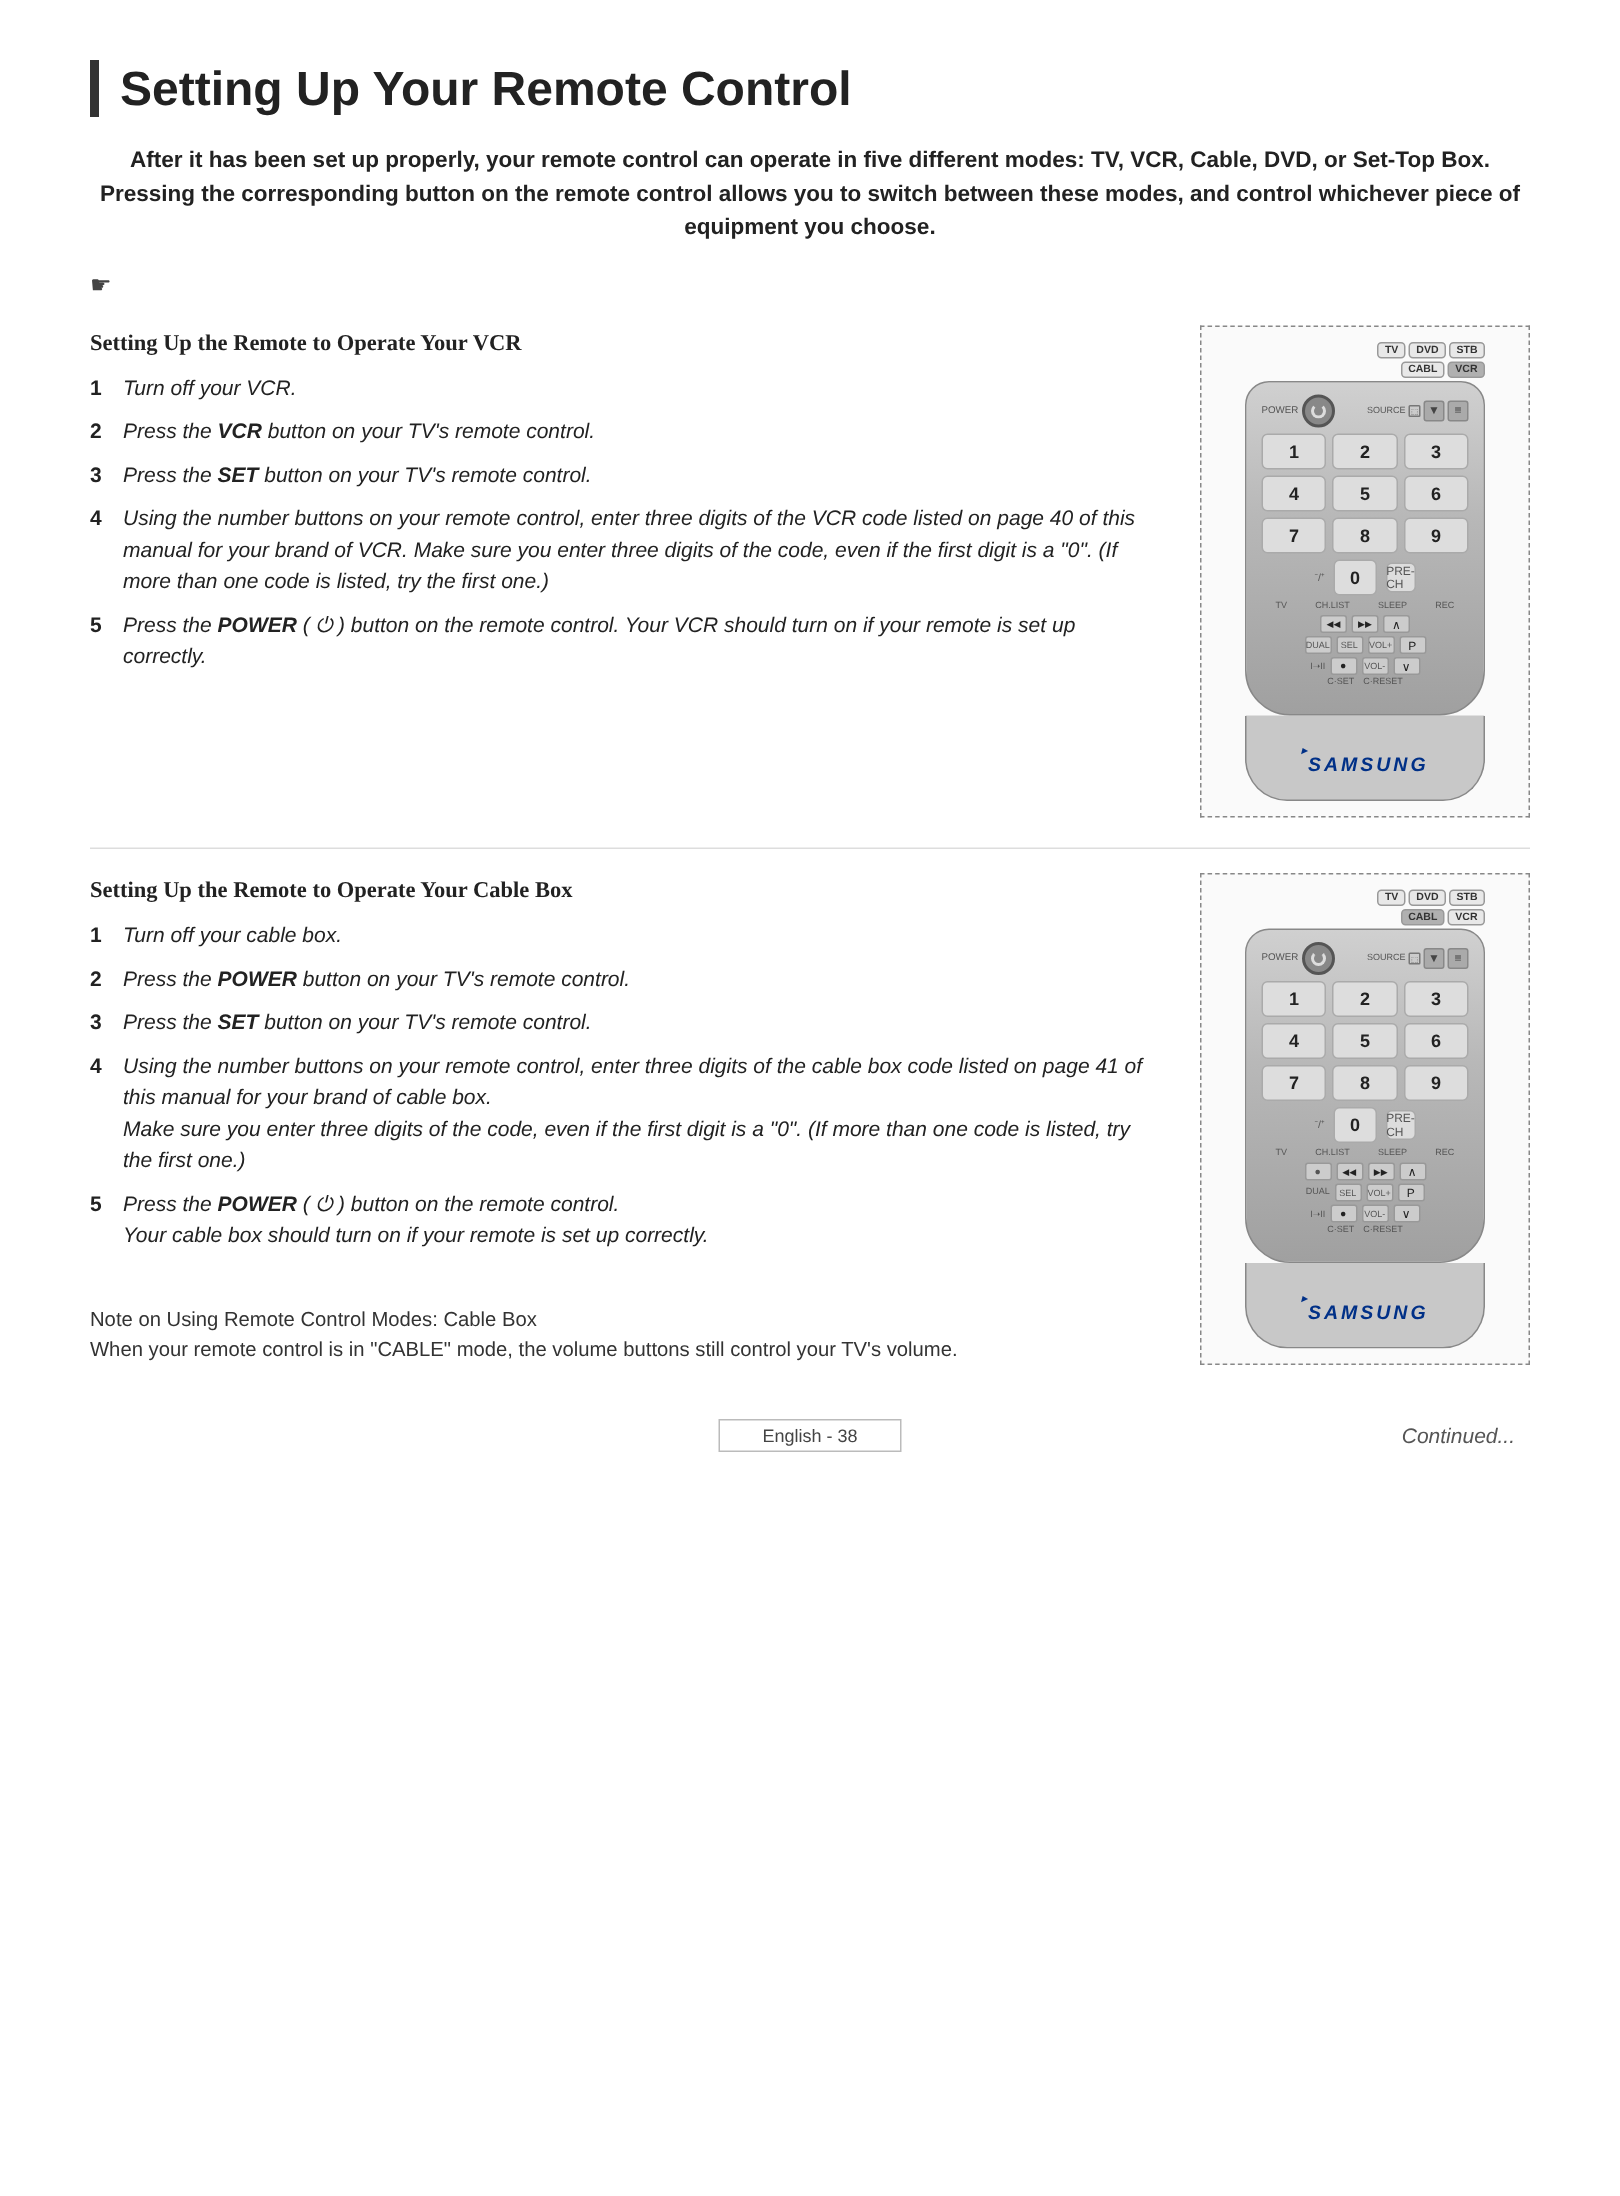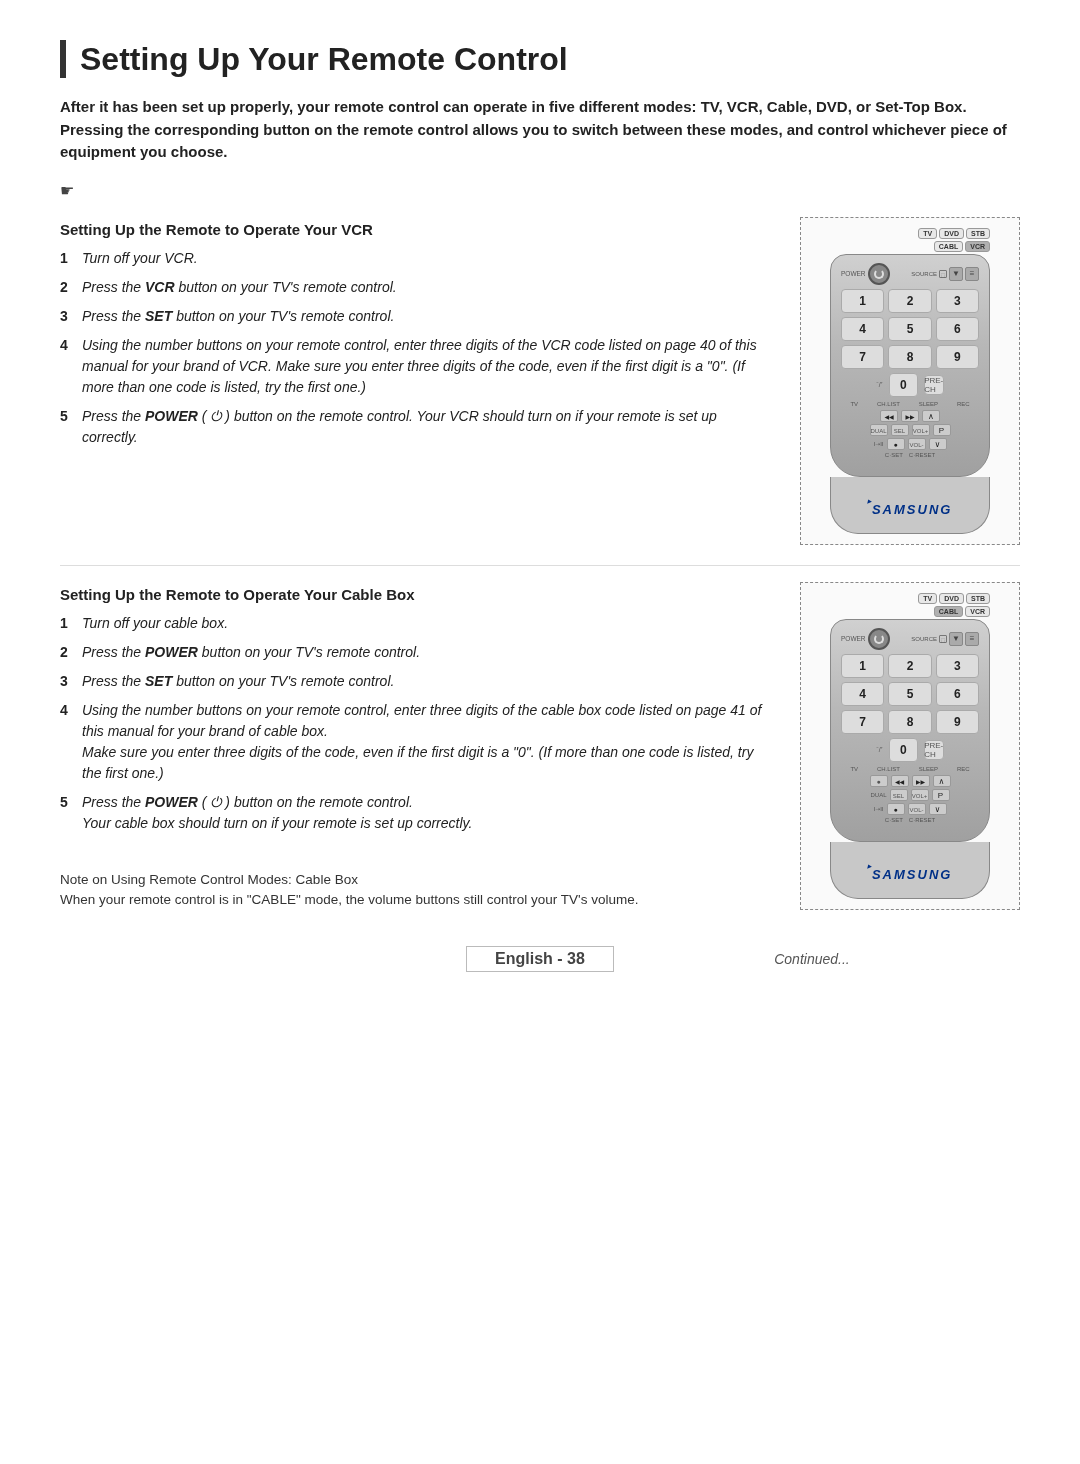--- a/index.html
+++ b/index.html
@@ -20,20 +20,21 @@
       padding-left: 14px;
       margin-bottom: 18px;
       line-height: 1.2;
     }
 
     .intro-bold {
       font-weight: bold;
       font-size: 15px;
       margin-bottom: 14px;
       line-height: 1.5;
+      text-align: center;
     }
 
     .note-item {
       display: flex;
       align-items: flex-start;
       margin-bottom: 14px;
       font-size: 14px;
       line-height: 1.5;
     }
 
@@ -43,20 +44,21 @@
       color: #444;
       flex-shrink: 0;
       margin-top: 1px;
     }
 
     .section-heading {
       font-weight: bold;
       font-size: 15px;
       margin-bottom: 10px;
       margin-top: 4px;
+      font-family: Liberation Serif, serif;
     }
 
     .two-col {
       display: flex;
       gap: 30px;
       margin-bottom: 20px;
     }
 
     .left-col {
       flex: 1;
@@ -224,23 +226,22 @@
       display: flex;
       justify-content: space-between;
       align-items: center;
       margin-top: 30px;
       padding: 0 10px;
     }
 
     .footer-page {
       border: 1px solid #bbb;
       padding: 3px 28px;
-      font-size: 16px;
+      font-size: 12px;
       color: #444;
-      font-weight: bold;
     }
 
     .footer-continued {
       font-style: italic;
       font-size: 14px;
       color: #555;
     }
   </style>
 </head>
 <body>
@@ -479,16 +480,16 @@
         <span style="font-size:5px; color:#003087; font-style:italic; font-weight:bold; letter-spacing:0.5px;">▶</span>
         <span class="samsung-logo" style="font-size:13px; font-weight:bold; color:#003087; font-style:italic; letter-spacing:2px;">SAMSUNG</span>
       </div>
     </div>
   </div>
 </div>
 
 <div class="footer-row">
   <div style="flex:1;"></div>
   <div class="footer-page">English - 38</div>
-  <div style="flex:1; display:flex; justify-content:center;">
+  <div style="flex:1; display:flex; justify-content:flex-end;">
     <span class="footer-continued">Continued...</span>
   </div>
 </div>
 
 </body></html>

